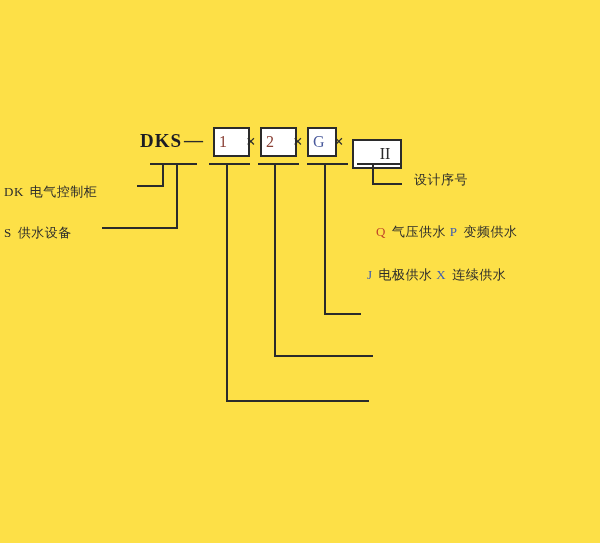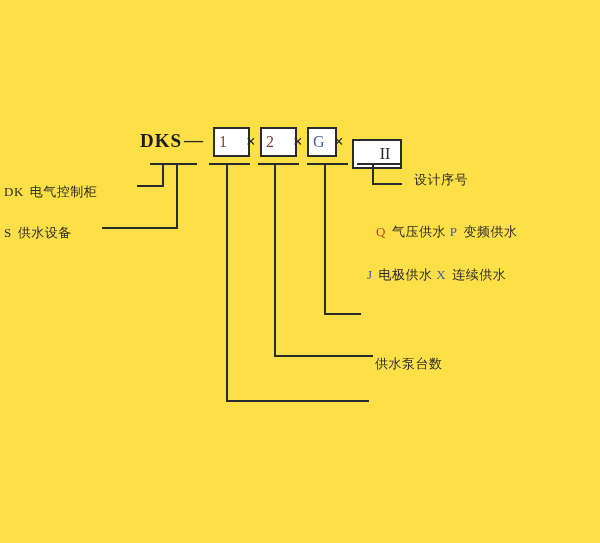--- a/index.html
+++ b/index.html
@@ -112,16 +112,15 @@
     <span class="ltr-red code-letter">Q</span><span>气压供水</span>
     <span class="ltr-blue code-letter">P</span><span>变频供水</span>
   </div>
 
   <div class="abs label" style="left:367px; top:263px;">
     <span class="ltr-blue code-letter">J</span><span>电极供水</span>
     <span class="ltr-blue code-letter">X</span><span>连续供水</span>
   </div>
 
 
-  <div class="abs label" style="left:375px; top:352px;">供水泵台数</div>
 
 
 </div>
 
 </body></html>

